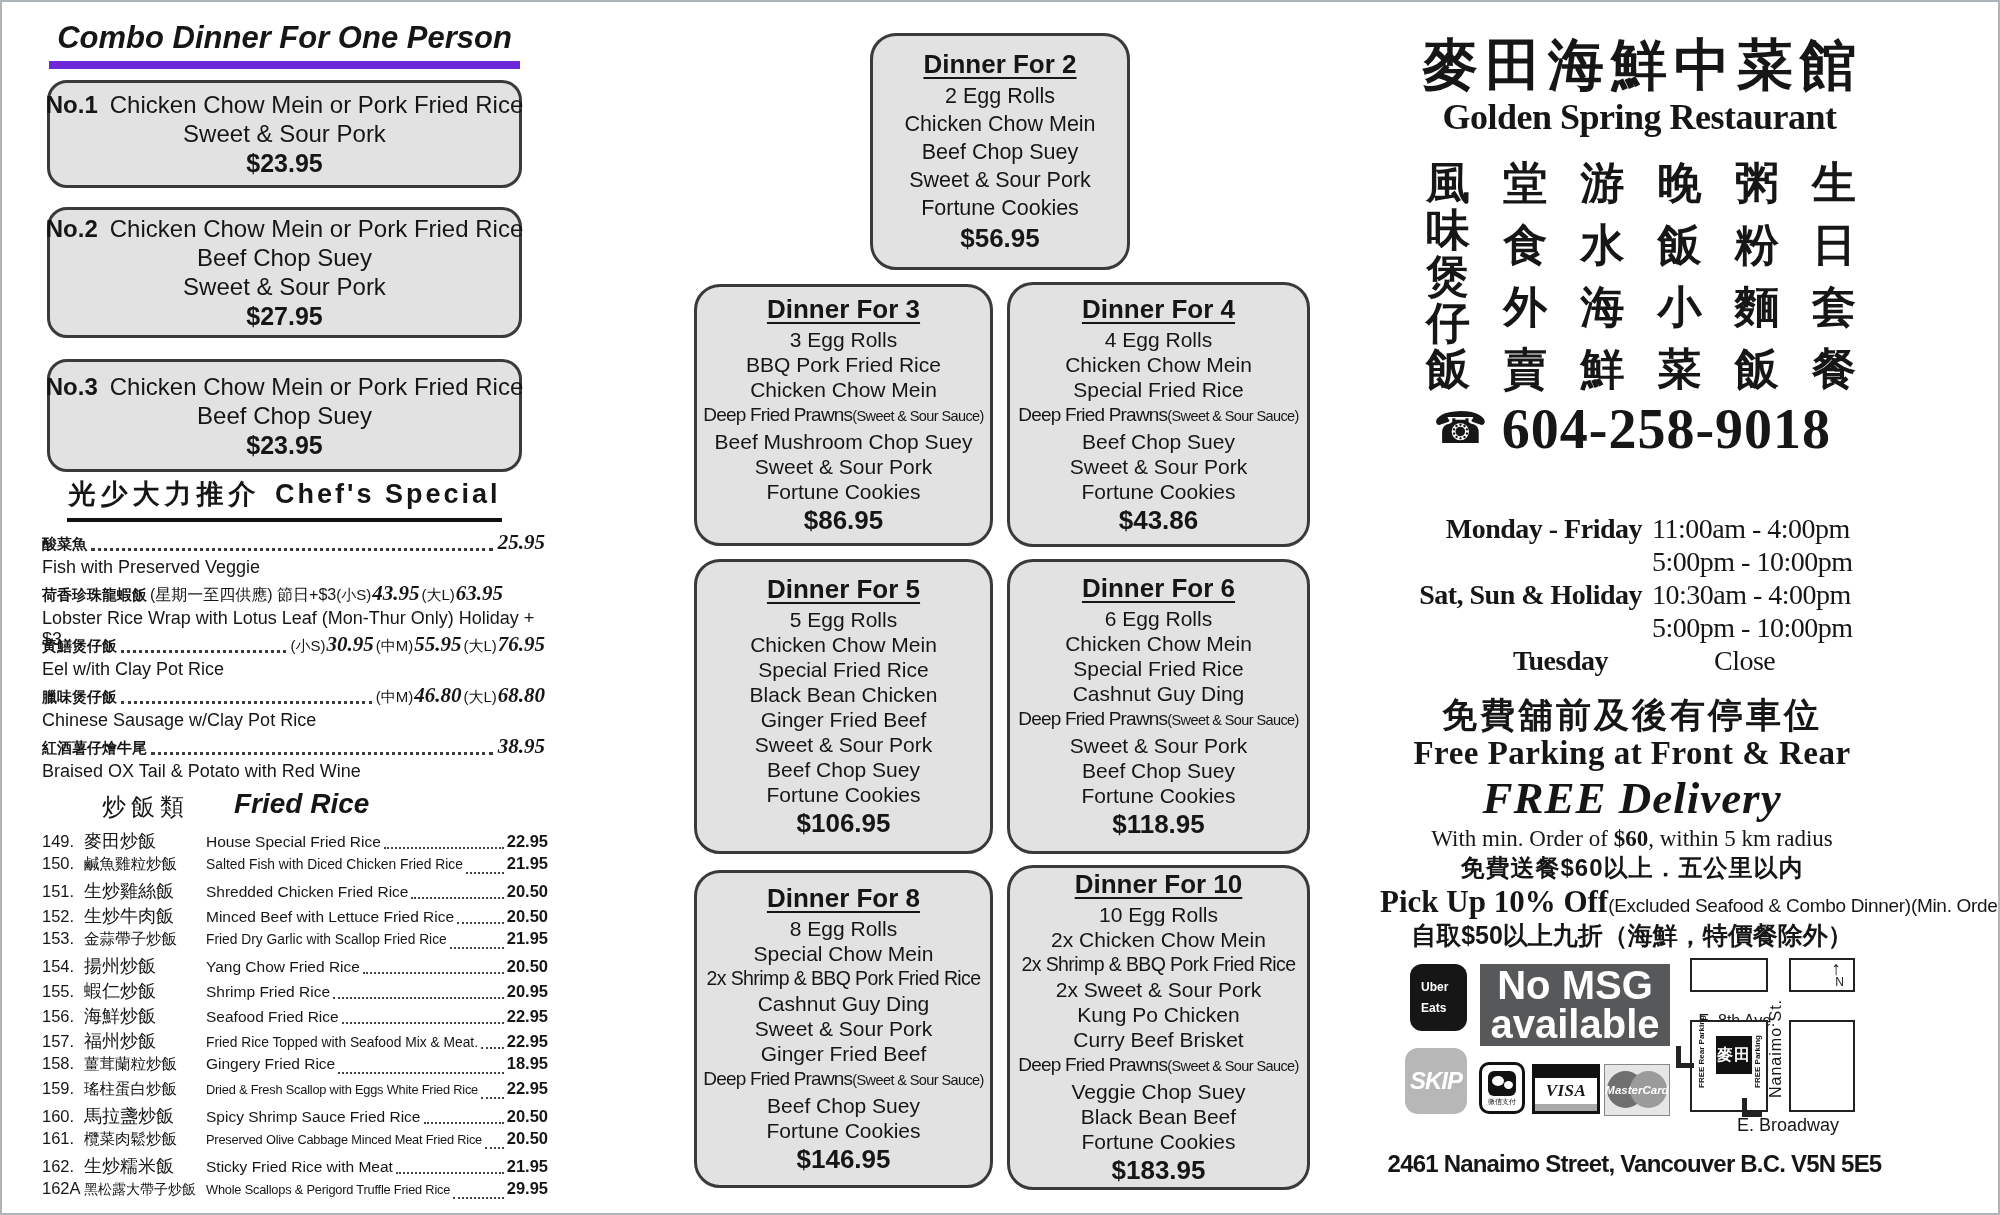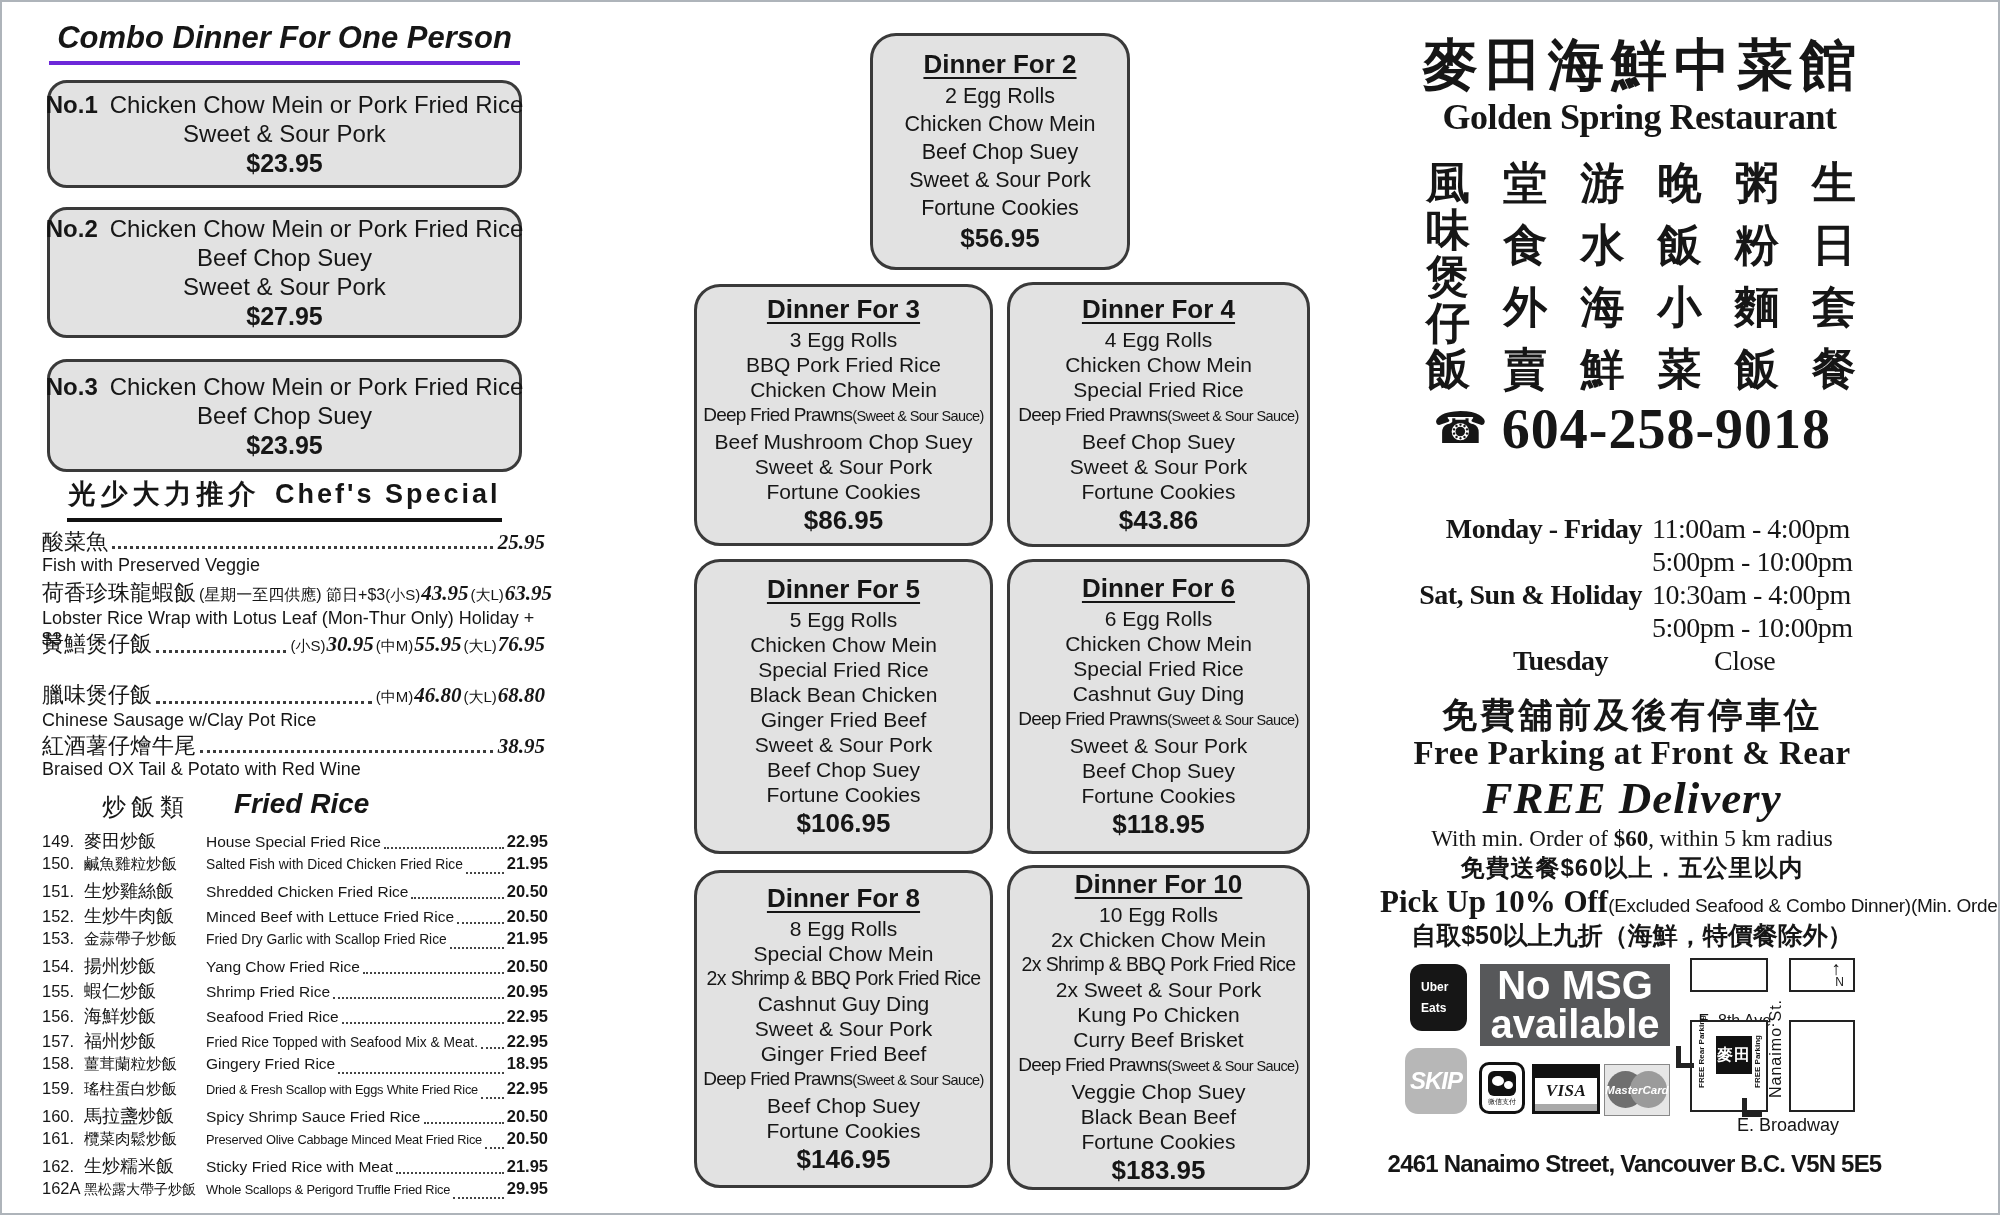--- a/index.html
+++ b/index.html
@@ -2,40 +2,40 @@
 <html><head>
 <meta charset="utf-8">
 <style>
   html,body{margin:0;padding:0;background:#f2f2f2}
   .page{position:relative;width:2000px;height:1215px;background:#ffffff;border:2px solid #aeb4ba;
         box-sizing:border-box;font-family:"Liberation Sans",sans-serif;color:#161616;overflow:hidden}
 
   
   .combo-title-wrap{position:absolute;left:45px;top:18px;width:475px;text-align:center}
   .combo-title{display:inline-block;font-size:31px;font-weight:bold;font-style:italic;
-               border-bottom:4px solid #6d28d9;padding:0 8px 5px;white-space:nowrap}
+               border-bottom:8px solid #6d28d9;padding:0 8px 5px;white-space:nowrap}
   .combo-box{position:absolute;left:45px;width:475px;background:#e2e2e2;border:3px solid #3a3a3a;
              border-radius:20px;display:flex;flex-direction:column;justify-content:center;align-items:center;
              text-align:center;box-sizing:border-box}
   #combo1{top:78px;height:108px}
   #combo2{top:205px;height:131px}
   #combo3{top:357px;height:113px}
   .c-line{font-size:24px;line-height:29px;white-space:nowrap}
   .c-no{font-weight:bold}
   .c-price{font-size:25px;line-height:30px;font-weight:bold}
 
   .chef-head-wrap{position:absolute;left:45px;top:474px;width:475px;text-align:center}
   .chef-head{display:inline-block;border-bottom:4px solid #111;padding:0 2px 6px;white-space:nowrap}
   .chef-head-zh{font-size:27px;font-weight:bold;letter-spacing:5px}
   .chef-head-en{font-size:27px;font-weight:bold;letter-spacing:3px;margin-left:10px}
 
   .chef-list{position:absolute;left:40px;top:527px;width:505px}
   .chef-item{height:51px}
   .chef-row{display:flex;align-items:baseline;white-space:nowrap;line-height:26px}
-  .chef-zh{font-size:22px;font-weight:normal}
+  .chef-zh{font-size:15px;font-weight:bold}
   .chef-note{font-size:16px;margin-left:3px}
   .dots{flex:1;border-bottom:3px dotted #3c3c3c;margin:0 4px 6px;align-self:flex-end;min-width:8px}
   .chef-size{font-size:15px}
   .chef-price{font-family:"Liberation Serif",serif;font-weight:bold;font-style:italic;font-size:21px;margin:0 2px 0 1px}
   .chef-en{font-size:18px;line-height:21px}
 
   .fr-head{position:absolute;left:40px;top:786px;width:506px;height:36px}
   .fr-head-zh{position:absolute;left:60px;top:3px;font-size:24px;font-weight:500;letter-spacing:5px}
   .fr-head-en{position:absolute;left:192px;top:0;font-size:28px;font-weight:bold;font-style:italic}
   .fr-list{position:absolute;left:40px;top:827px;width:506px}
@@ -215,20 +215,21 @@
         <div class="chef-row">
           <span class="chef-zh">黃鱔煲仔飯</span>
           <span class="dots"></span>
           <span class="chef-size">(小S)</span>
           <span class="chef-price">30.95</span>
           <span class="chef-size">(中M)</span>
           <span class="chef-price">55.95</span>
           <span class="chef-size">(大L)</span>
           <span class="chef-price">76.95</span>
         </div>
+        <div class="chef-en">Eel w/ith Clay Pot Rice</div>
       </div>
       <div class="chef-item">
         <div class="chef-row">
           <span class="chef-zh">臘味煲仔飯</span>
           <span class="dots"></span>
           <span class="chef-size">(中M)</span>
           <span class="chef-price">46.80</span>
           <span class="chef-size">(大L)</span>
           <span class="chef-price">68.80</span>
         </div>

